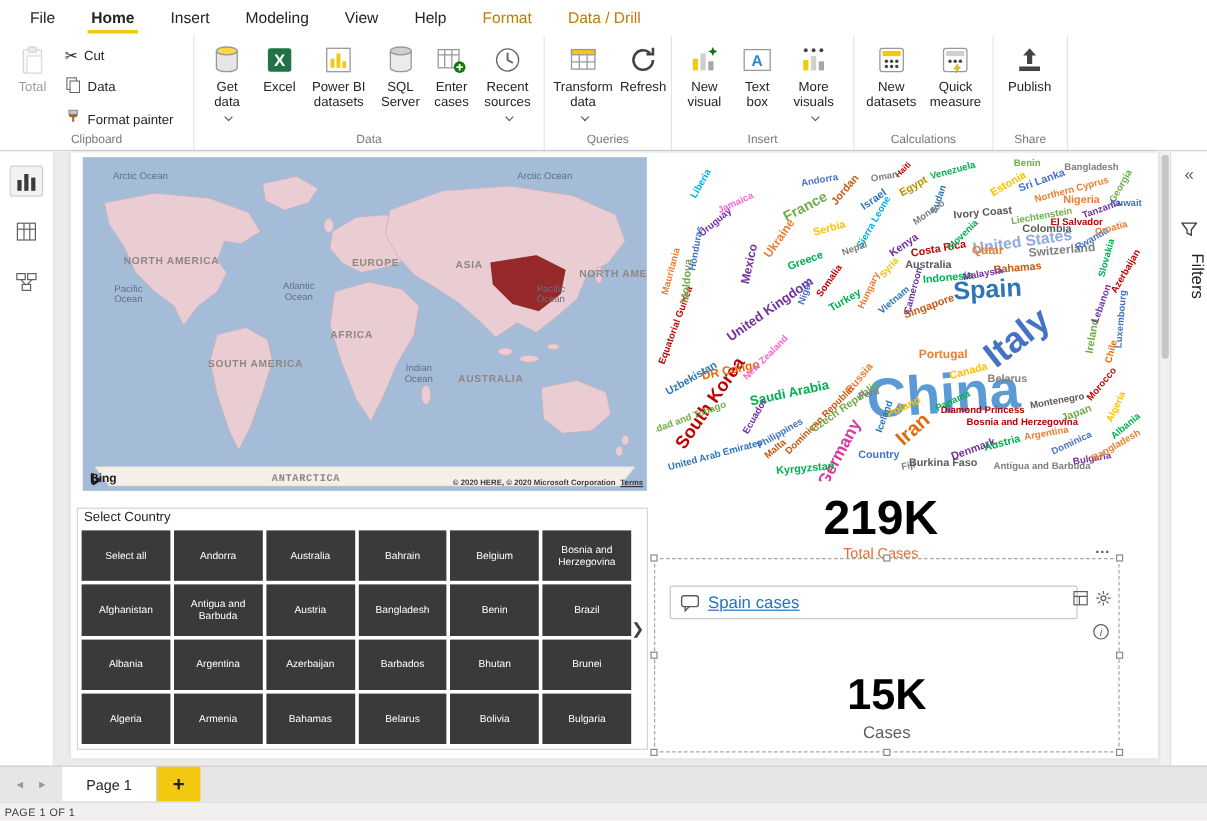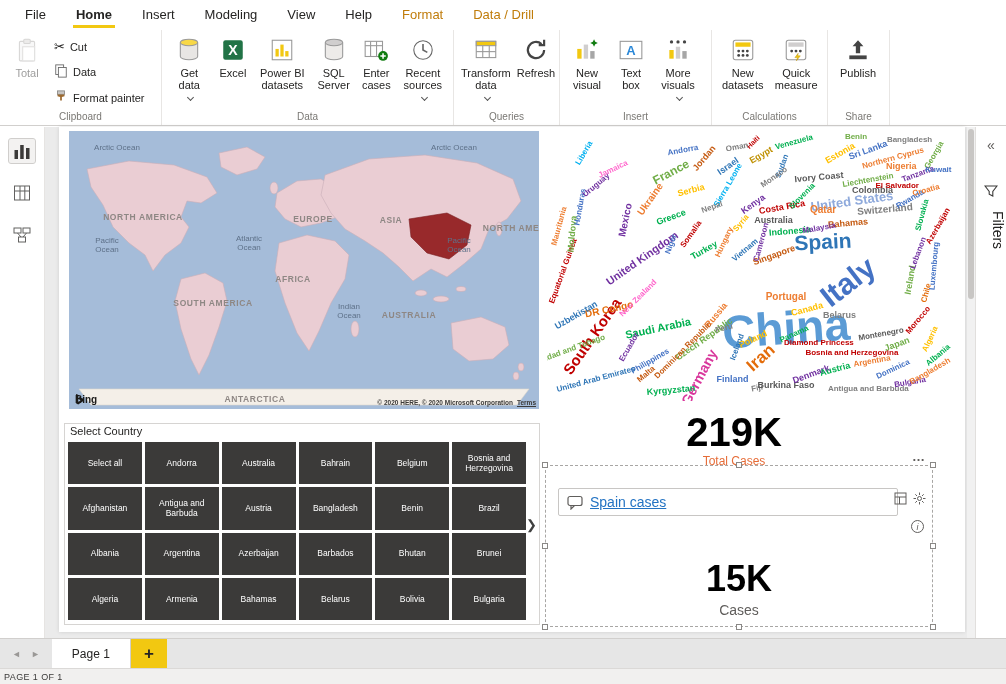--- a/index.html
+++ b/index.html
@@ -395,21 +395,21 @@
 Ocean</div>
             <div class="map-label ocean" style="left: 152px; top: 112px; margin-left: 28px;">Atlantic
 Ocean</div>
             <div class="map-label ocean" style="left: 390px; top: 114px;">Pacific
 Ocean</div>
             <div class="map-label continent" style="left: 224px; top: 148px;">AFRICA</div>
             <div class="map-label continent" style="left: 144px; top: 172px;">SOUTH AMERICA</div>
             <div class="map-label ocean" style="left: 280px; top: 180px;">Indian
 Ocean</div>
             <div class="map-label continent" style="left: 340px; top: 184px;">AUSTRALIA</div>
-            <div class="map-label continent" style="left: 186px; top: 268px;">ANTARCTICA</div>
+            <div class="map-label continent" style="left: 186px; top: 268px; font-family: Liberation Mono, monospace;">ANTARCTICA</div>
           </div>
         <div class="bing-logo">
           <svg width="9" height="11" viewBox="0 0 9 11">
               <path d="M1 0 l2.2 .8 v7.2 l3-1.8 -1.6-.8 -1-2.4 4.4 1.6 v2.6 L3.2 10.4 1 9.2 z" fill="#1B1A19"></path>
             </svg>
           <span>Bing</span>
         </div>
         <div class="map-attr"><span>© 2020 HERE, © 2020 Microsoft Corporation</span><span class="terms">Terms</span></div>
       </div>
 
@@ -476,21 +476,21 @@
           <span class="wc-word" style="left: 48%; top: 44%; font-size: 8px; color: rgb(46, 117, 182); transform: translate(-50%, -50%) rotate(-40deg);">Vietnam</span>
           <span class="wc-word" style="left: 52%; top: 41%; font-size: 8px; color: rgb(112, 48, 160); transform: translate(-50%, -50%) rotate(-75deg);">Cameroon</span>
           <span class="wc-word" style="left: 35%; top: 38%; font-size: 8px; color: rgb(192, 0, 0); transform: translate(-50%, -50%) rotate(-55deg);">Somalia</span>
           <span class="wc-word" style="left: 30%; top: 42%; font-size: 8px; color: rgb(68, 114, 196); transform: translate(-50%, -50%) rotate(-70deg);">Niger</span>
           <span class="wc-word" style="left: 22%; top: 62%; font-size: 8px; color: rgb(255, 102, 204); transform: translate(-50%, -50%) rotate(-45deg);">New Zealand</span>
           <span class="wc-word" style="left: 20%; top: 80%; font-size: 8px; color: rgb(112, 48, 160); transform: translate(-50%, -50%) rotate(-60deg);">Ecuador</span>
           <span class="wc-word" style="left: 25%; top: 85%; font-size: 8px; color: rgb(68, 114, 196); transform: translate(-50%, -50%) rotate(-30deg);">Philippines</span>
           <span class="wc-word" style="left: 33%; top: 81%; font-size: 8px; color: rgb(197, 90, 17); transform: translate(-50%, -50%) rotate(-45deg);">Dominican Republic</span>
           <span class="wc-word" style="left: 46%; top: 80%; font-size: 8px; color: rgb(46, 117, 182); transform: translate(-50%, -50%) rotate(-70deg);">Iceland</span>
           <span class="wc-word" style="left: 43%; top: 73%; font-size: 8px; color: rgb(127, 127, 127); transform: translate(-50%, -50%) rotate(-15deg);">Peru</span>
-          <span class="wc-word" style="left: 45%; top: 92%; font-size: 9px; color: rgb(68, 114, 196); transform: translate(-50%, -50%) rotate(0deg);">Finland</span>
+          <span class="wc-word" style="left: 45%; top: 92%; font-size: 9px; color: rgb(68, 114, 196); transform: translate(-50%, -50%) rotate(0deg);">Country</span>
           <span class="wc-word" style="left: 51%; top: 95%; font-size: 8px; color: rgb(127, 127, 127); transform: translate(-50%, -50%) rotate(-10deg);">Fiji</span>
           <span class="wc-word" style="left: 58%; top: 94%; font-size: 9px; color: rgb(89, 89, 89); transform: translate(-50%, -50%) rotate(0deg);">Burkina Faso</span>
           <span class="wc-word" style="left: 64%; top: 90%; font-size: 9px; color: rgb(112, 48, 160); transform: translate(-50%, -50%) rotate(-20deg);">Denmark</span>
           <span class="wc-word" style="left: 70%; top: 88%; font-size: 9px; color: rgb(0, 176, 80); transform: translate(-50%, -50%) rotate(-15deg);">Austria</span>
           <span class="wc-word" style="left: 74%; top: 82%; font-size: 8px; color: rgb(192, 0, 0); transform: translate(-50%, -50%) rotate(0deg);">Bosnia and Herzegovina</span>
           <span class="wc-word" style="left: 79%; top: 85%; font-size: 8px; color: rgb(237, 125, 49); transform: translate(-50%, -50%) rotate(-10deg);">Argentina</span>
           <span class="wc-word" style="left: 84%; top: 88%; font-size: 8px; color: rgb(68, 114, 196); transform: translate(-50%, -50%) rotate(-25deg);">Dominica</span>
           <span class="wc-word" style="left: 88%; top: 93%; font-size: 8px; color: rgb(112, 48, 160); transform: translate(-50%, -50%) rotate(-10deg);">Bulgaria</span>
           <span class="wc-word" style="left: 93%; top: 89%; font-size: 8px; color: rgb(237, 125, 49); transform: translate(-50%, -50%) rotate(-30deg);">Bangladesh</span>
           <span class="wc-word" style="left: 78%; top: 95%; font-size: 8px; color: rgb(127, 127, 127); transform: translate(-50%, -50%) rotate(0deg);">Antigua and Barbuda</span>

